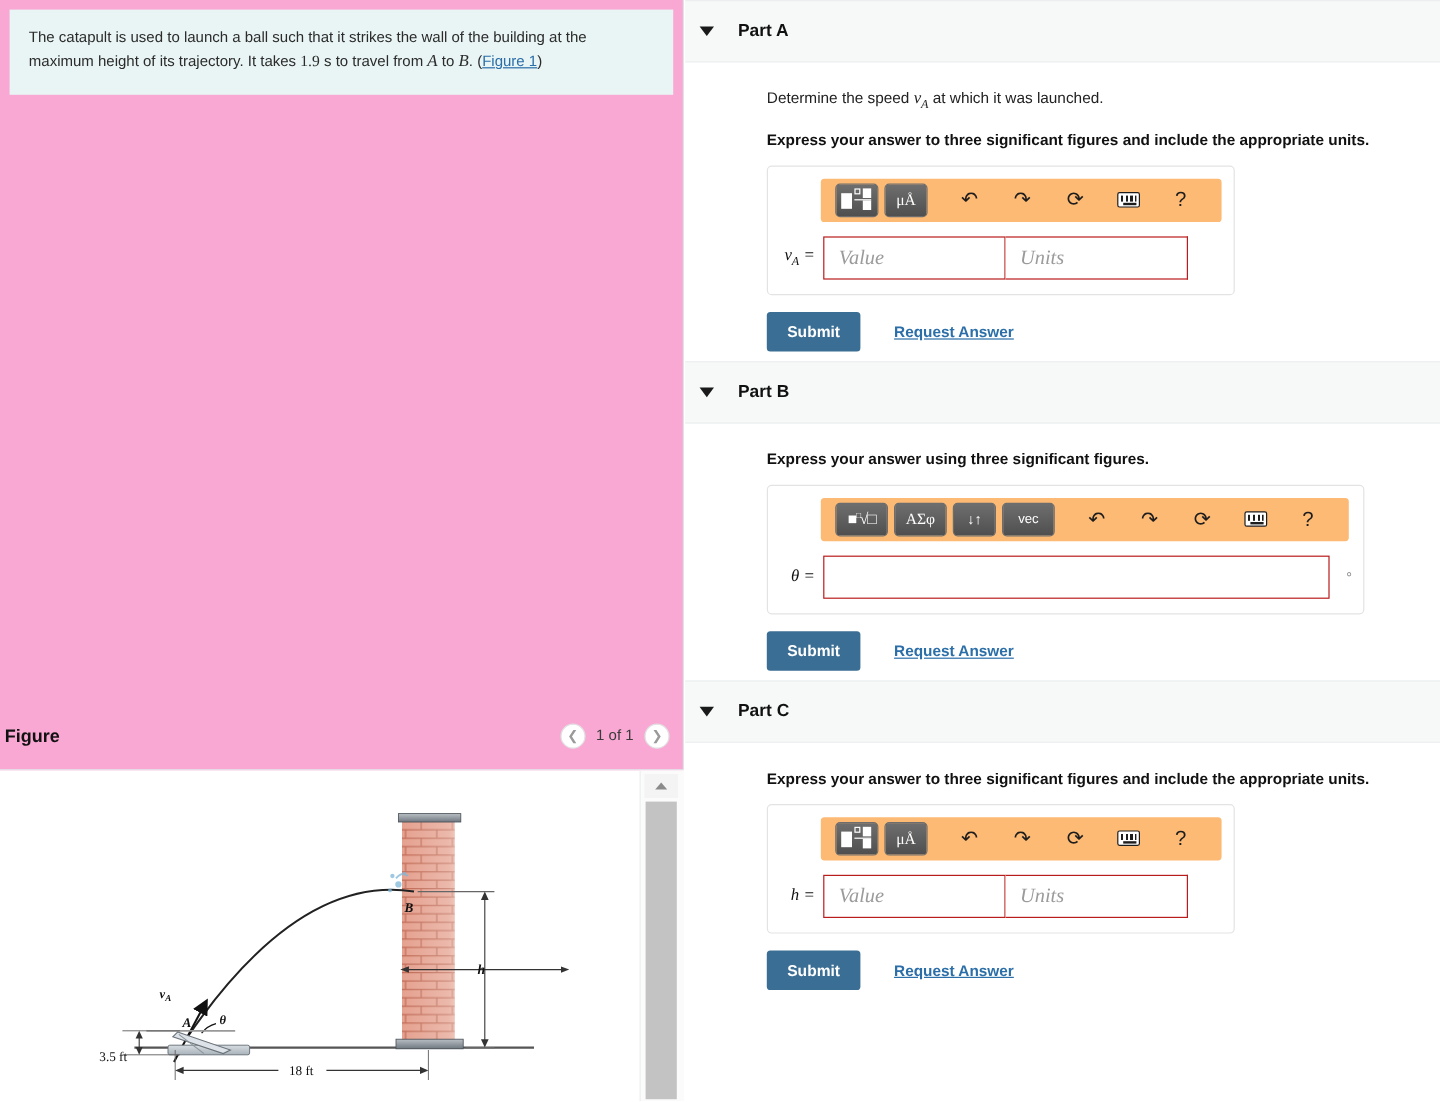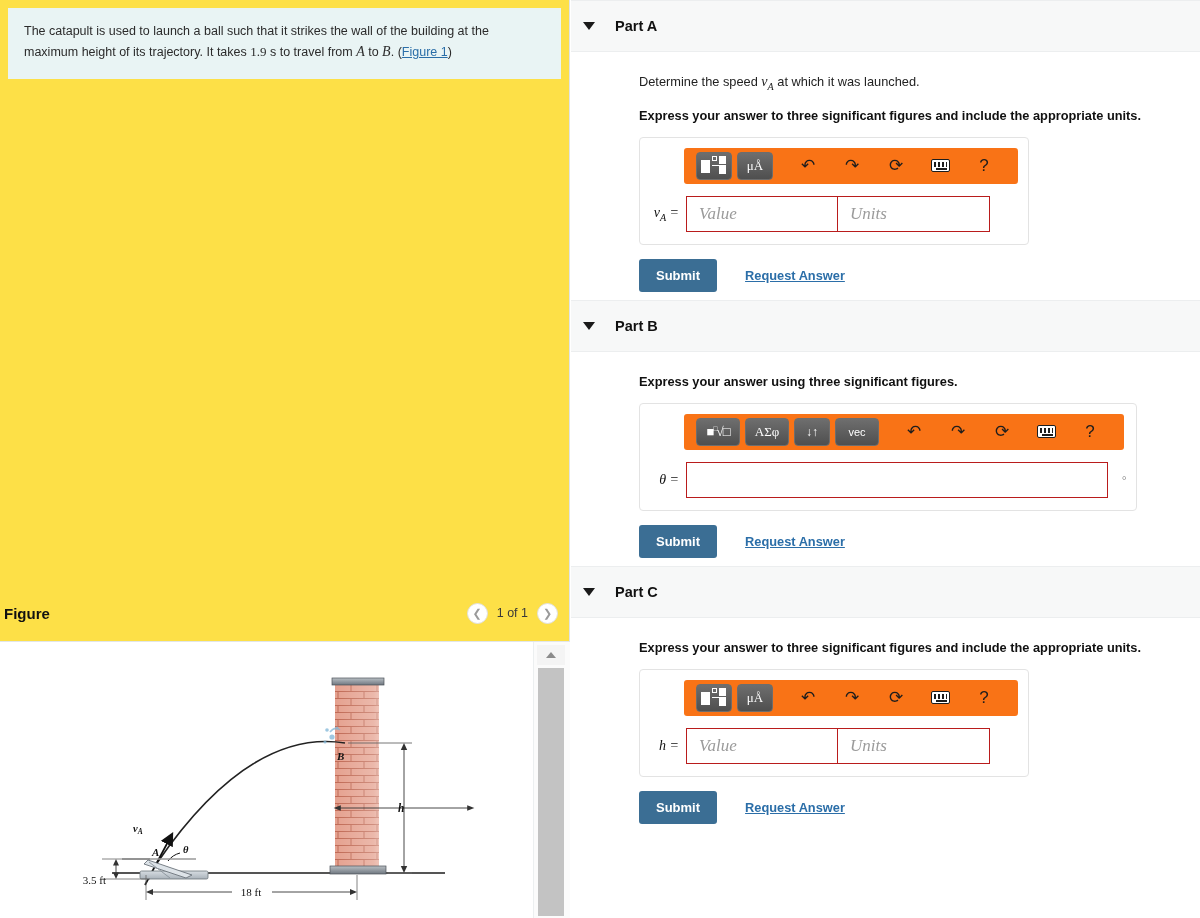--- a/index.html
+++ b/index.html
@@ -11,21 +11,21 @@
     color: #222;
     overflow: hidden;
   }
   .page { position: relative; width: 1200px; height: 918px; }
 
   
   .left-panel {
     position: absolute; left: 0; top: 0;
     width: 570px; height: 676px;
     border-right: 1px solid #dfe3e6;
-    background: #fde047;
+    background: #f9a8d4;
   }
   .problem-banner {
     margin: 8px 8px 0 8px;
     background: #e9f4f4;
     padding: 14px 16px 16px 16px;
     font-size: 12.5px;
     line-height: 1.55;
     color: #2b2b2b;
   }
   .mathvar { font-family: "Liberation Serif", serif; font-style: italic; font-size: 14px; }
@@ -104,21 +104,21 @@
   .part-body { padding: 22px 0 8px 68px; }
   .prompt { font-size: 12.8px; color: #222; margin-bottom: 16px; }
   .instruction { font-size: 12.8px; font-weight: bold; color: #111; margin-bottom: 14px; }
 
   .answer-box {
     border: 1px solid #e3e3e3; border-radius: 4px;
     background: #fff; padding: 10px 10px 12px 10px;
     display: inline-block;
   }
   .toolbar {
-    background: #f97316; border-radius: 3px;
+    background: #fdba74; border-radius: 3px;
     display: flex; align-items: center; gap: 0;
     padding: 4px 12px; margin: 0 0 12px 34px; width: fit-content;
   }
   .tb-btn {
     width: 36px; height: 28px; margin-right: 5px;
     border: 1px solid #6d6d6d; border-radius: 4px;
     background: linear-gradient(#6e6e6e, #4f4f4f);
     color: #fff; display: flex; align-items: center; justify-content: center;
     font-size: 12px; cursor: pointer; position: relative;
   }

